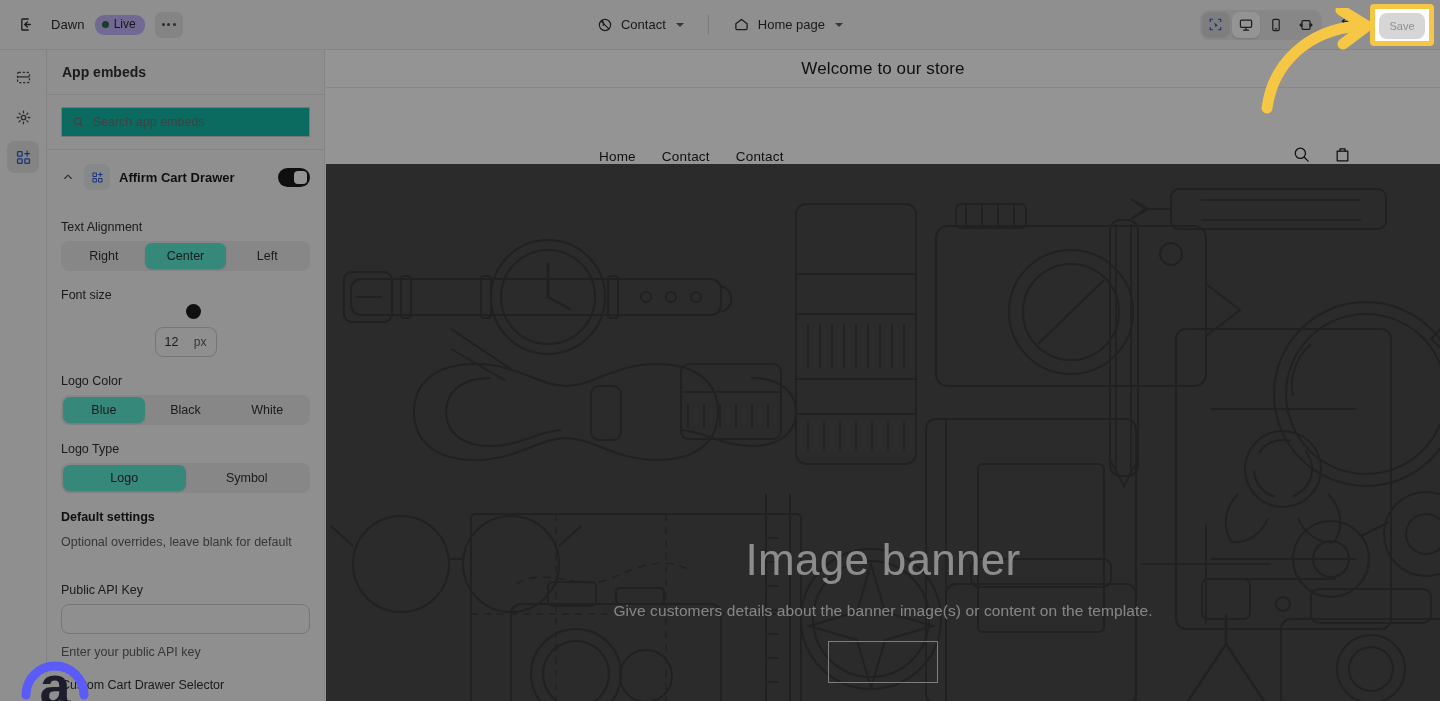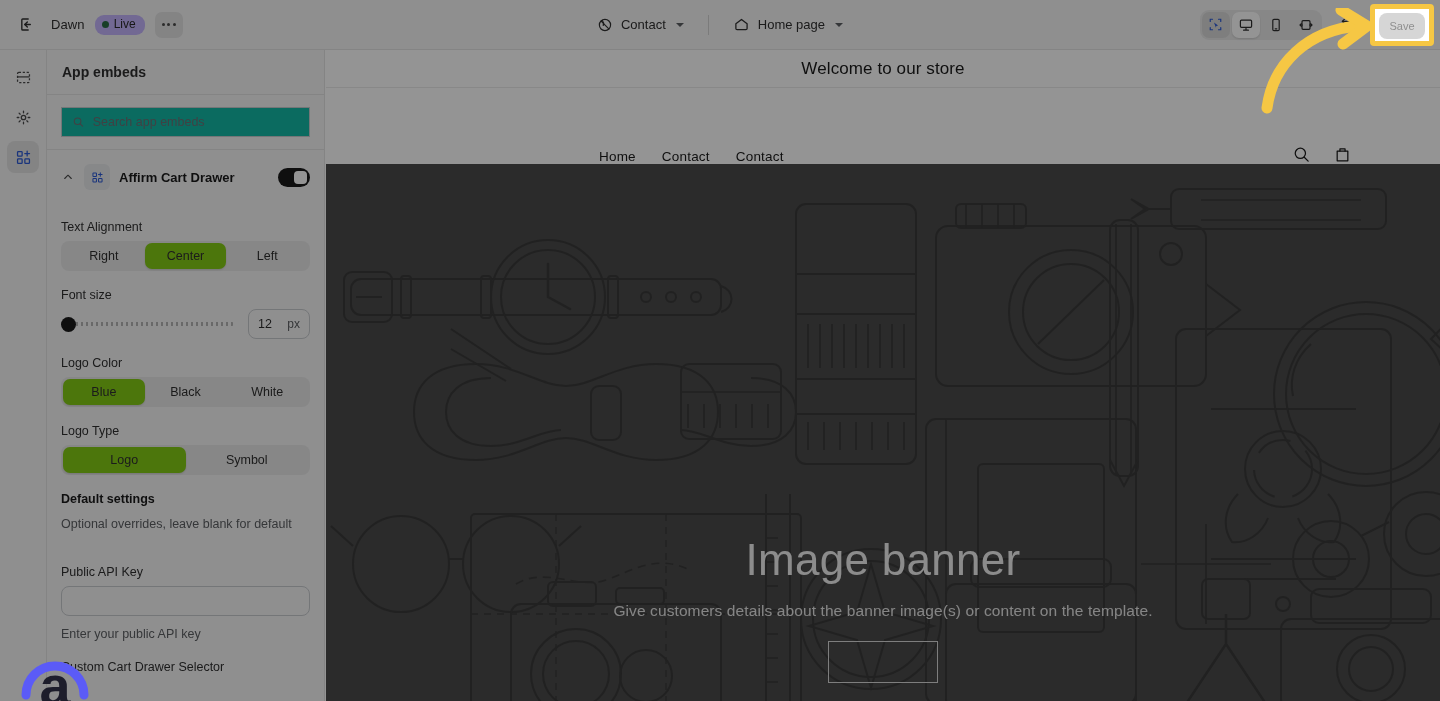--- a/index.html
+++ b/index.html
@@ -343,28 +343,29 @@
     display: flex;
     align-items: center;
     justify-content: center;
     font-size: 12.5px;
     color: #303030;
     border-radius: 7px;
     cursor: pointer;
     height: 26px;
   }
   .segmented .seg.sel {
-    background: #84cc16;
+    background: #5eead4;
     box-shadow: 0 1px 2px rgba(0,0,0,0.12);
   }
 
   .slider-row {
     display: flex;
     align-items: center;
     gap: 14px;
+    flex-direction: column;
   }
   .slider {
     flex: 1;
     position: relative;
     height: 20px;
     display: flex;
     align-items: center;
   }
   .slider-track {
     width: 100%;

